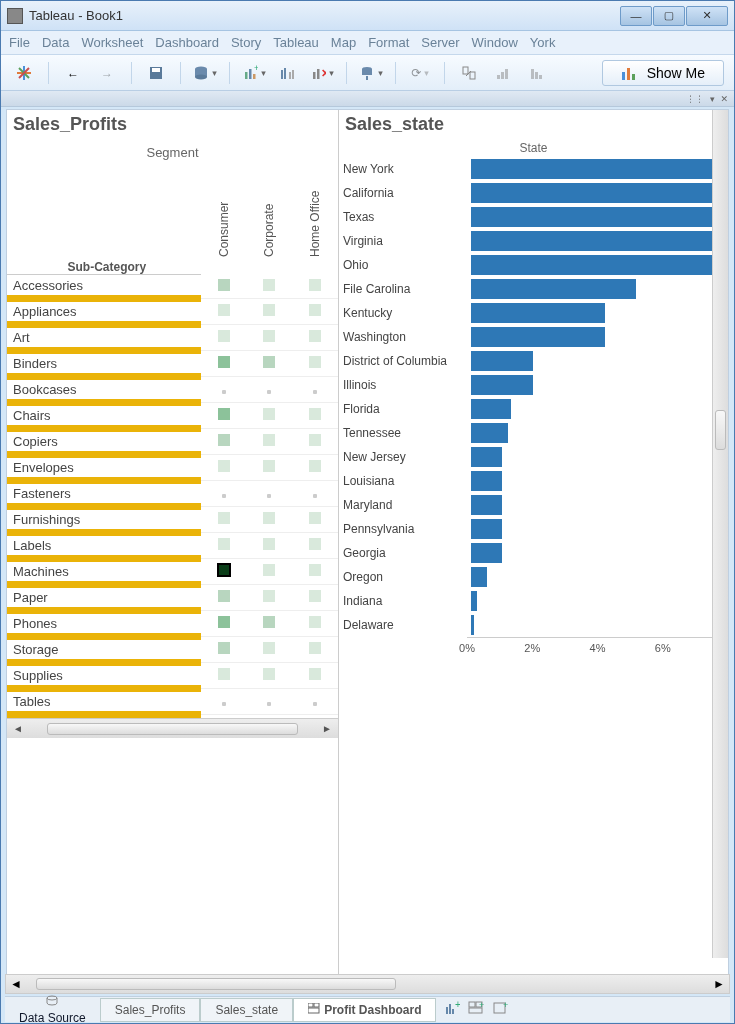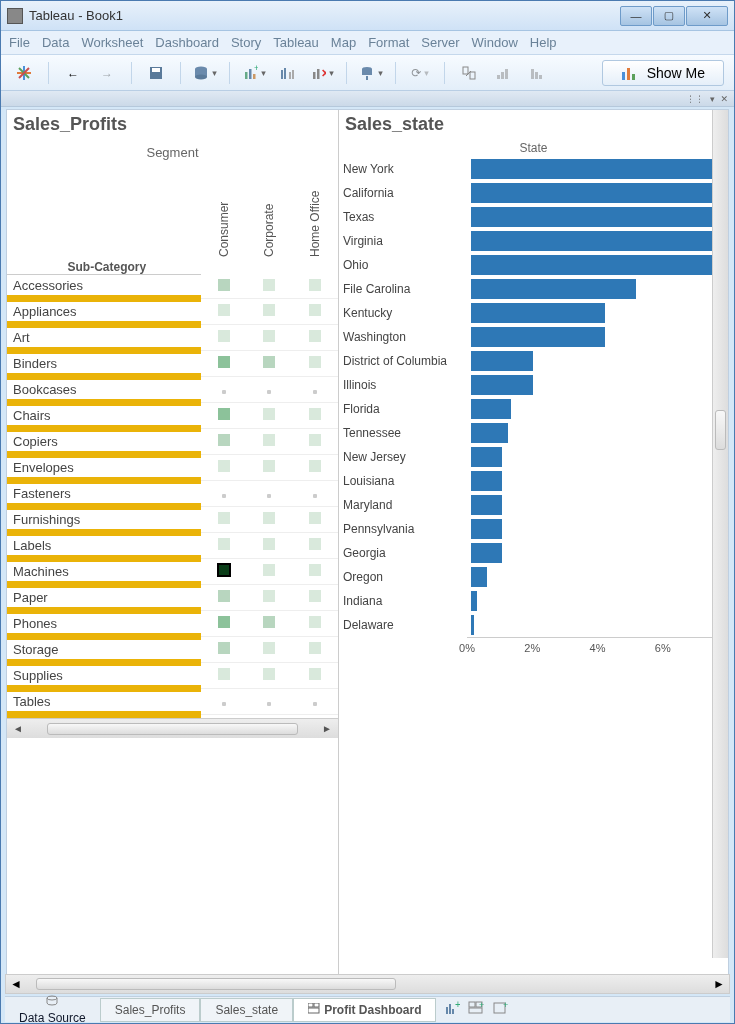--- a/index.html
+++ b/index.html
@@ -123,21 +123,21 @@
   <span>File</span>
   <span>Data</span>
   <span>Worksheet</span>
   <span>Dashboard</span>
   <span>Story</span>
   <span>Tableau</span>
   <span>Map</span>
   <span>Format</span>
   <span>Server</span>
   <span>Window</span>
-  <span>Help</span>
+  <span>York</span>
 </div>
 
 <div class="toolbar">
   <div class="tbtn">
       <svg class="icon" viewBox="0 0 16 16">
         <g stroke-width="2">
           <line x1="8" y1="1" x2="8" y2="15" stroke="#4a90d9"></line>
           <line x1="1" y1="8" x2="15" y2="8" stroke="#e07b3c"></line>
           <line x1="3" y1="3" x2="13" y2="13" stroke="#5ba05b"></line>
           <line x1="13" y1="3" x2="3" y2="13" stroke="#c94f4f"></line>

